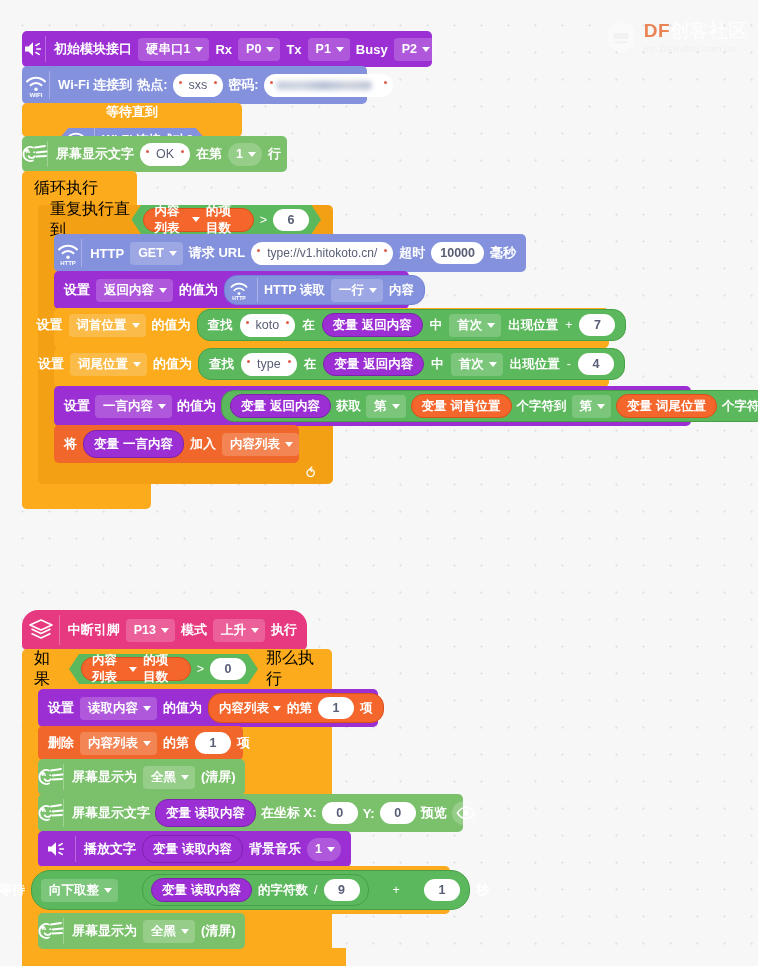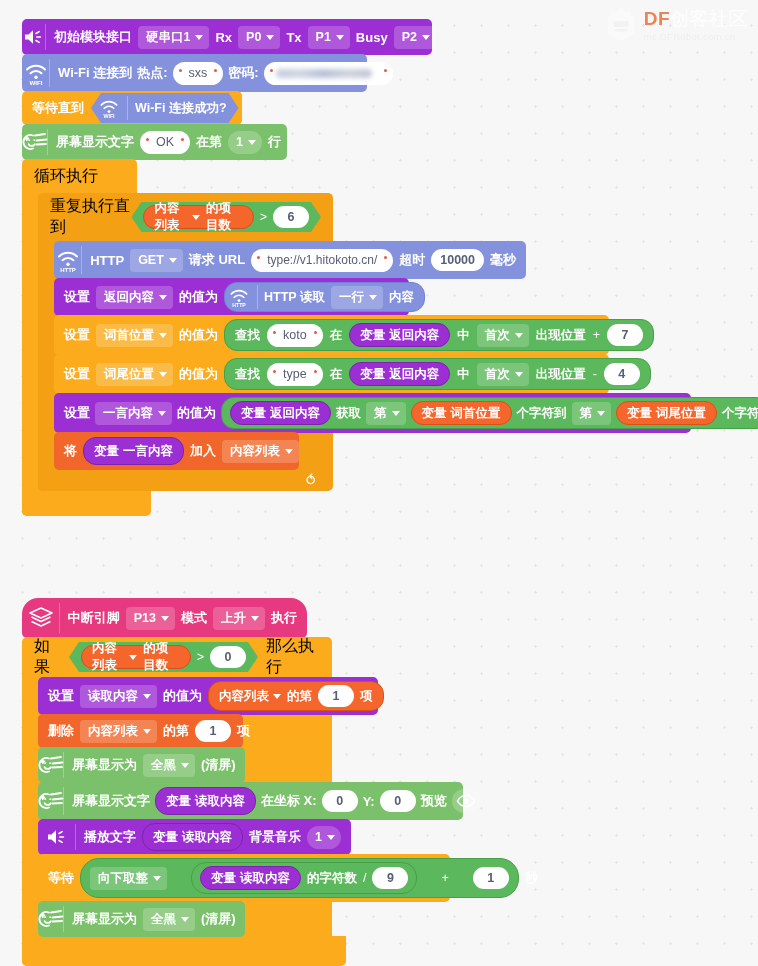--- a/index.html
+++ b/index.html
@@ -7,21 +7,21 @@
     width:758px;height:966px;
     background:#f7f7f8;
     background-image:radial-gradient(circle, #e6e6e8 1.1px, transparent 1.2px);
     background-size:27px 27px;
     background-position:9px 12px;
     font-family:"Liberation Sans","DejaVu Sans",sans-serif;
     overflow:hidden;
     position:relative;
     -webkit-font-smoothing:antialiased;
   }
-  .canvas{position:absolute;inset:0;}
+  .canvas{position:absolute;inset:0;margin-top:12px;}
 
   
   .watermark{position:absolute;right:10px;top:6px;display:flex;align-items:center;gap:6px;opacity:.85;}
   .wm-hex{width:34px;height:38px;position:relative;}
   .wm-text{display:flex;flex-direction:column;line-height:1;}
   .wm-row1{font-size:19px;font-weight:bold;letter-spacing:.5px;}
   .wm-df{color:#e8713a;}
   .wm-cn{color:#ffffff;text-shadow:0 0 1px #eee;}
   .wm-row2{font-size:9.5px;color:#ededee;margin-top:4px;letter-spacing:.3px;}
 
@@ -31,21 +31,21 @@
        color:#fff;font-size:13px;font-weight:bold;white-space:nowrap;}
   .blk-row{padding:0 10px;height:34px;display:flex;align-items:center;gap:6px;}
   .icon-pad{width:40px;height:100%;display:flex;align-items:center;justify-content:center;
             border-radius:5px 0 0 5px;position:relative;}
   .icon-pad:after{content:"";position:absolute;right:0;top:5px;bottom:5px;width:1px;background:rgba(255,255,255,.28);}
 
   
   .c-green{background:#7bc16c;}
   .c-purple{background:#9b2fd4;}
   .c-periwinkle{background:#8492dd;}
-  .c-orange{background:#fbab1b;}
+  .c-orange{background:#fbab1b;flex-direction:column;}
   .c-orange-d{background:#f3a014;}
   .c-redorange{background:#f1662a;}
   .c-pink{background:#e6397f;}
 
   
   .pill{display:inline-flex;align-items:center;justify-content:center;height:22px;padding:0 9px;
         border-radius:11px;font-size:12.5px;font-weight:bold;}
   .pill-white{background:#fff;color:#575e75;}
   .pill-num{background:#fff;color:#575e75;min-width:20px;padding:0 8px;}
   .pill-drop{border-radius:4px;padding:0 6px 0 8px;gap:5px;background:rgba(0,0,0,.12);color:#fff;height:23px;}
@@ -212,21 +212,21 @@
     </div>
 
     <div class="cwrap c-orange" style="width:115px;margin-top:-1px;">
       <div class="cbar">
         <span>循环执行</span>
       </div>
 
       <div style="position:relative;margin-left:16px;width:660px;">
 
         <div class="cwrap c-orange-d" style="width:295px;">
-          <div class="cbar" style="height:48px;gap:0;">
+          <div class="cbar" style="height:29px;gap:0;">
             <span>重复执行直到</span>
             <span class="hexb hex-green" style="height:30px;padding:0 12px;gap:6px;">
               <span class="rep rep-list" style="height:22px;">
                 <span class="pill pill-drop" style="background:transparent;height:auto;padding:0;gap:4px;">
                   <span>内容列表</span>
                     <i class="caret"></i>
                 </span>
                 <span>的项目数</span>
               </span>
               <span style="font-weight:normal;">&gt;</span>

